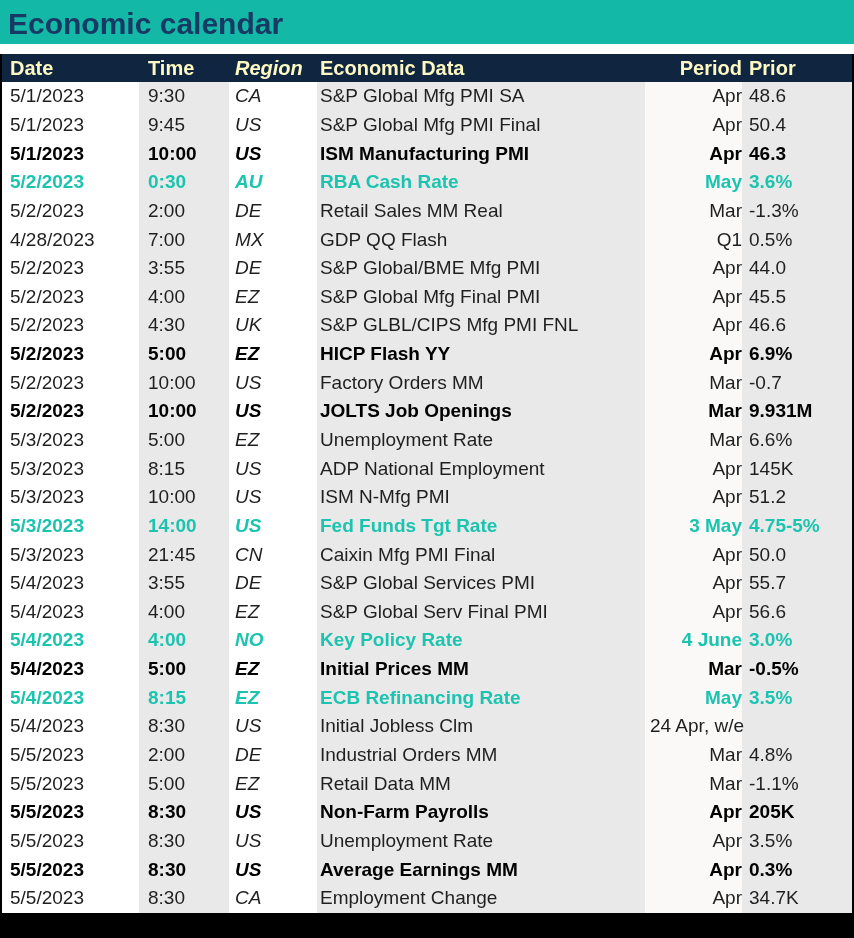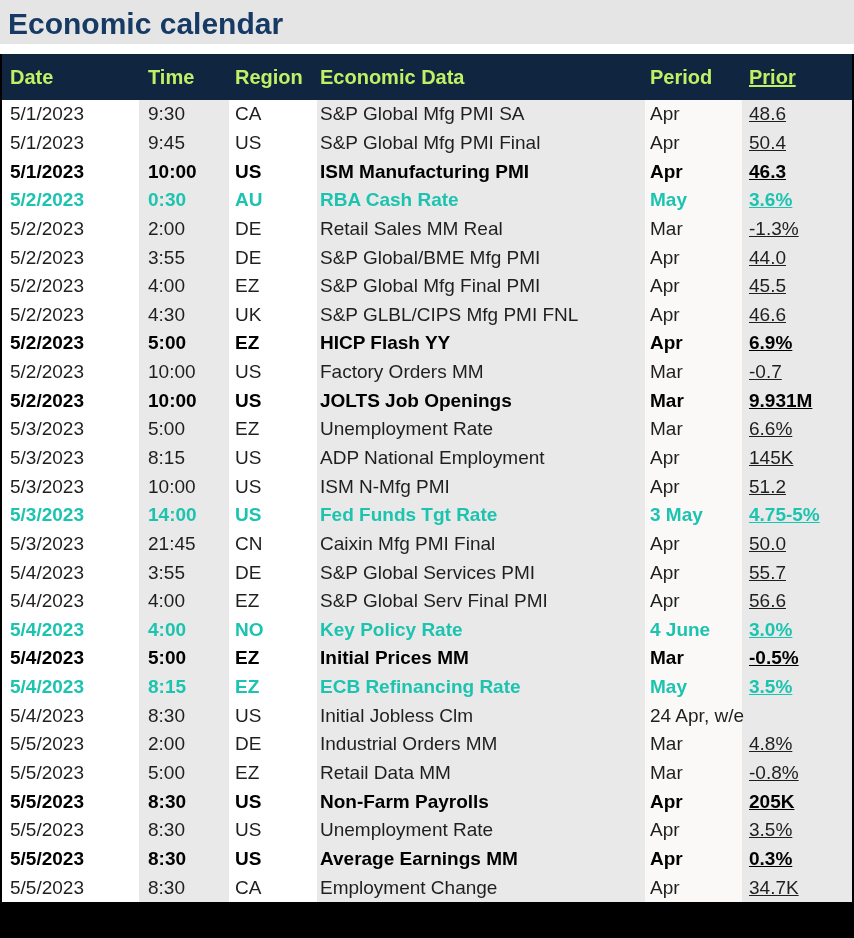--- a/index.html
+++ b/index.html
@@ -11,61 +11,61 @@
   }
   .widget{width:854px;}
   .title{
     color:#163a63;
     font-size:30px;
     font-weight:700;
     padding:5px 0 2px 8px;
     height:37px;
     line-height:37px;
     letter-spacing:0px;
-    background:#e5e5e5;
+    background:#14b8a6;
   }
   .gap{height:10px;background:#ffffff;}
   .table-wrap{
     border-left:2px solid #000;
     border-right:2px solid #000;
     border-bottom:5px solid #000;
     background:#ffffff;
   }
   table{
     border-collapse:collapse;
     table-layout:fixed;
     width:850px;
   }
   thead th{
     background:#0f2540;
-    color:#bef264;
+    color:#fef9c3;
     font-size:20px;
     font-weight:700;
     text-align:left;
-    height:46px;
+    height:28px;
     vertical-align:middle;
     padding:0;
     white-space:nowrap;
   }
   tbody td{
     height:28.65px;
     font-size:19px;
     color:#1f1f1f;
     vertical-align:middle;
     padding:0;
     white-space:nowrap;
     overflow:visible;
   }
   
   .c0{background:#ffffff;}
   .c1{background:#e9e9e9;}
-  .c2{background:#ffffff;}
+  .c2{background:#ffffff;font-style:italic;}
   .c3{background:#e9e9e9;margin-left:45px;}
-  .c4{background:#faf9f7;}
-  .c5{background:#e9e9e9;text-decoration:underline;}
+  .c4{background:#faf9f7;text-align:right;}
+  .c5{background:#e9e9e9;}
   thead .c0,thead .c1,thead .c2,thead .c3,thead .c4,thead .c5{background:#0f2540;}
   
   .c0 .pad{padding-left:8px;}
   .c1 .pad{padding-left:9px;}
   .c2 .pad{padding-left:6px;}
   .c3 .pad{padding-left:3px;}
   .c4 .pad{padding-left:5px;}
   .c5 .pad{padding-left:7px;}
   .pad{display:block;}
   
@@ -206,20 +206,40 @@
             </td>
             <td class="c4">
               <span class="pad">Mar</span>
             </td>
             <td class="c5">
               <span class="pad">-1.3%</span>
             </td>
           </tr>
           <tr class="style-normal">
             <td class="c0">
+              <span class="pad">4/28/2023</span>
+            </td>
+            <td class="c1">
+              <span class="pad">7:00</span>
+            </td>
+            <td class="c2">
+              <span class="pad">MX</span>
+            </td>
+            <td class="c3">
+              <span class="pad">GDP QQ Flash</span>
+            </td>
+            <td class="c4">
+              <span class="pad">Q1</span>
+            </td>
+            <td class="c5">
+              <span class="pad">0.5%</span>
+            </td>
+          </tr>
+          <tr class="style-normal">
+            <td class="c0">
               <span class="pad">5/2/2023</span>
             </td>
             <td class="c1">
               <span class="pad">3:55</span>
             </td>
             <td class="c2">
               <span class="pad">DE</span>
             </td>
             <td class="c3">
               <span class="pad">S&amp;P Global/BME Mfg PMI</span>
@@ -581,21 +601,21 @@
             <td class="c2">
               <span class="pad">EZ</span>
             </td>
             <td class="c3">
               <span class="pad">Retail Data MM</span>
             </td>
             <td class="c4">
               <span class="pad">Mar</span>
             </td>
             <td class="c5">
-              <span class="pad">-0.8%</span>
+              <span class="pad">-1.1%</span>
             </td>
           </tr>
           <tr class="style-bold">
             <td class="c0">
               <span class="pad">5/5/2023</span>
             </td>
             <td class="c1">
               <span class="pad">8:30</span>
             </td>
             <td class="c2">

